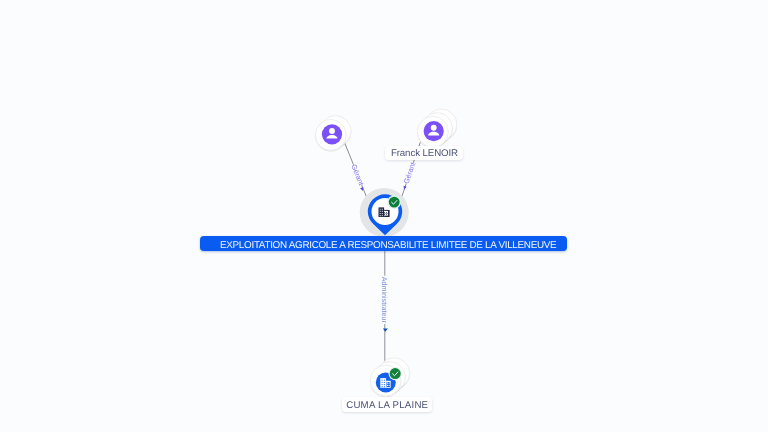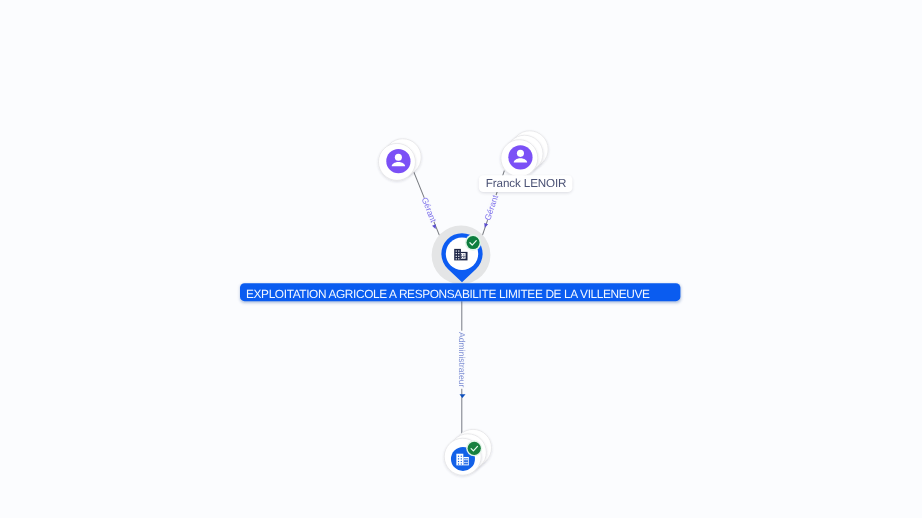--- a/index.html
+++ b/index.html
@@ -135,16 +135,17 @@
       </g>
     </g>
     <g>
       <circle cx="395.2" cy="373.6" r="6.7" fill="#e3f5e9"></circle>
       <circle cx="395.2" cy="373.6" r="5.5" fill="#17803f"></circle>
       <path d="M392.6,373.8 l1.9,1.9 l3.4,-3.7" fill="none" stroke="#eafaf0" stroke-width="1.0" stroke-linecap="round" stroke-linejoin="round"></path>
     </g>
   </g>
 </svg>
 
-<div class="nlabel" style="left:399px;top:145.5px;padding:0 5.4px 0 5.9px;letter-spacing:-0.1px;">Franck LENOIR</div>
-<div class="nlabel sel" style="left:200.3px;top:236px;width:367.4px;padding-left:5px;font-size:9.9px;letter-spacing:-0.3px;height:14.7px;line-height:19.9px;">EXPLOITATION AGRICOLE A RESPONSABILITE LIMITEE DE LA VILLENEUVE</div>
+<div class="nlabel" style="left:385px;top:145.5px;padding:0 5.4px 0 5.9px;letter-spacing:-0.1px;">Franck LENOIR</div>
+<div class="nlabel sel" style="left:200.3px;top:236px;width:367.4px;padding-left:20px;font-size:9.9px;letter-spacing:-0.3px;height:14.7px;line-height:19.9px;">EXPLOITATION AGRICOLE A RESPONSABILITE LIMITEE DE LA VILLENEUVE</div>
+<div class="nlabel" style="left:342.3px;top:397.2px;padding:0 3.6px 0 4.2px;letter-spacing:0.21px;height:15.2px;line-height:18.4px;">CUMA LA PLAINE</div>
 
 </div>
 
 </body></html>

